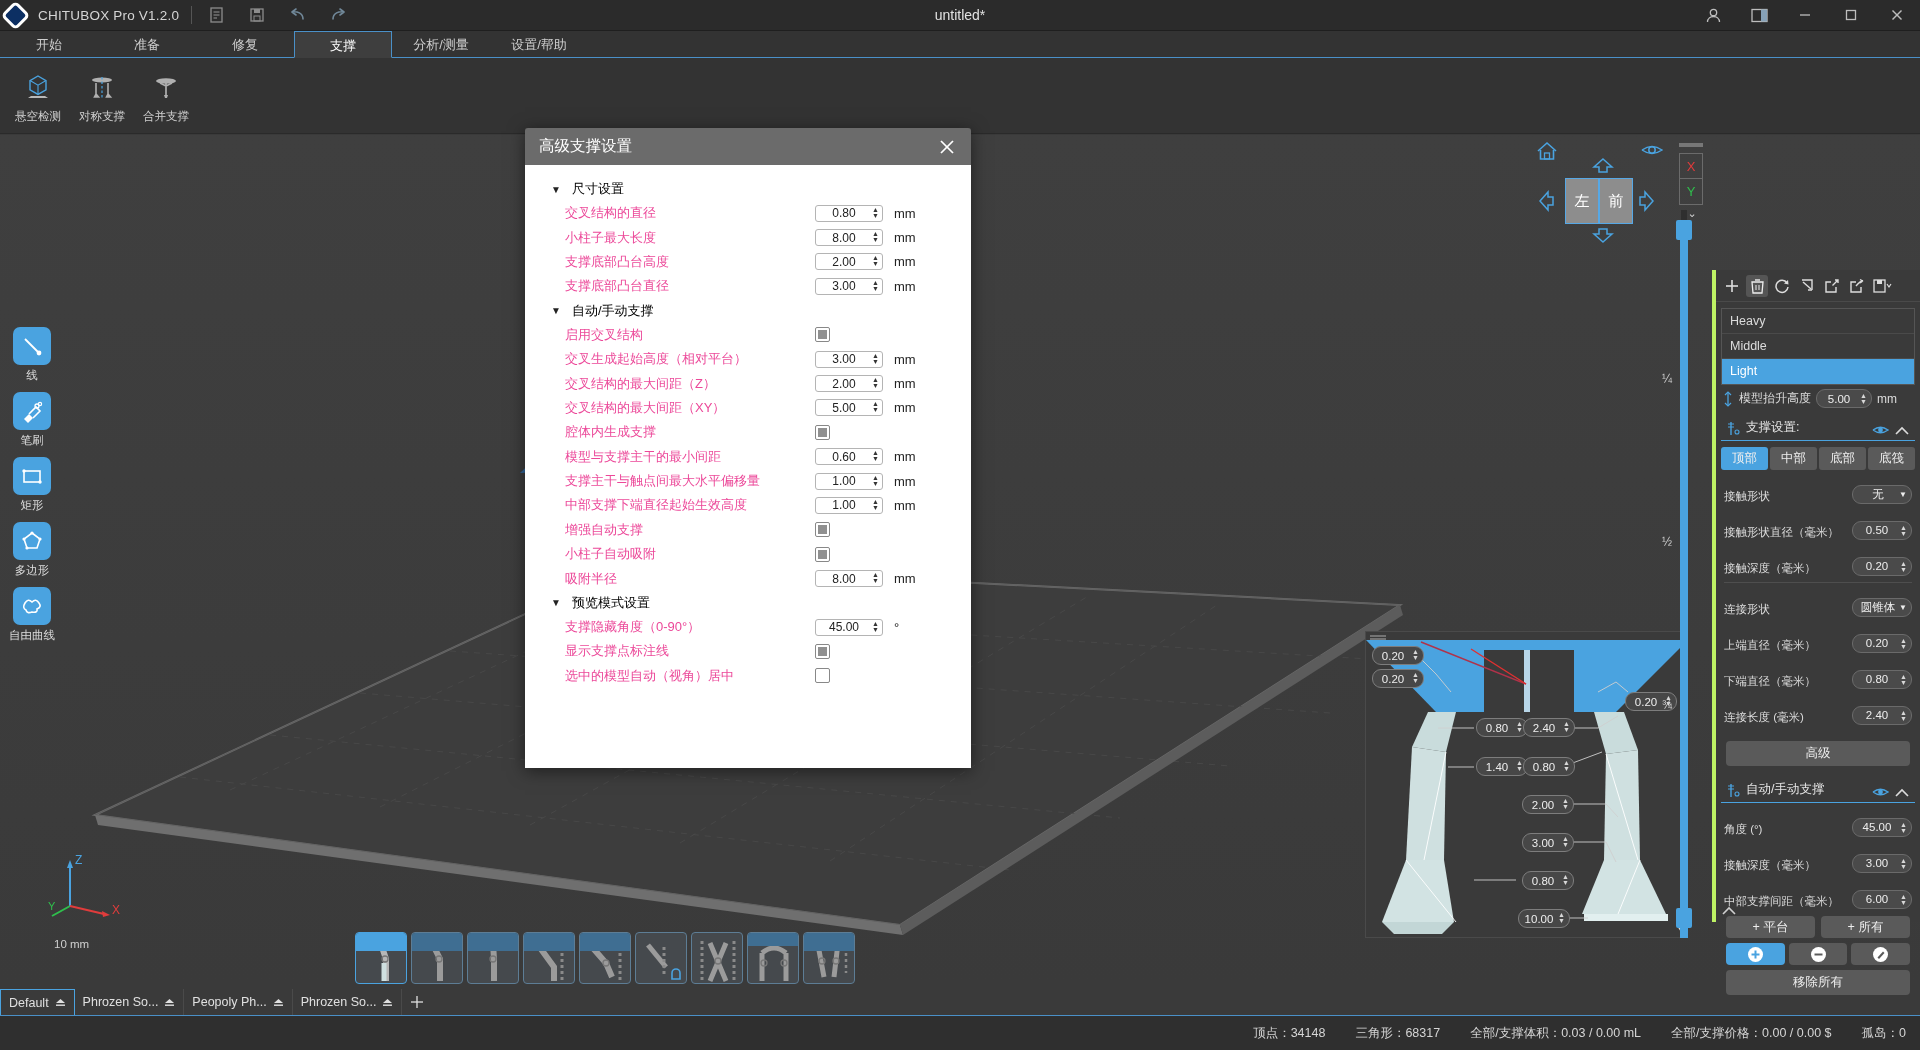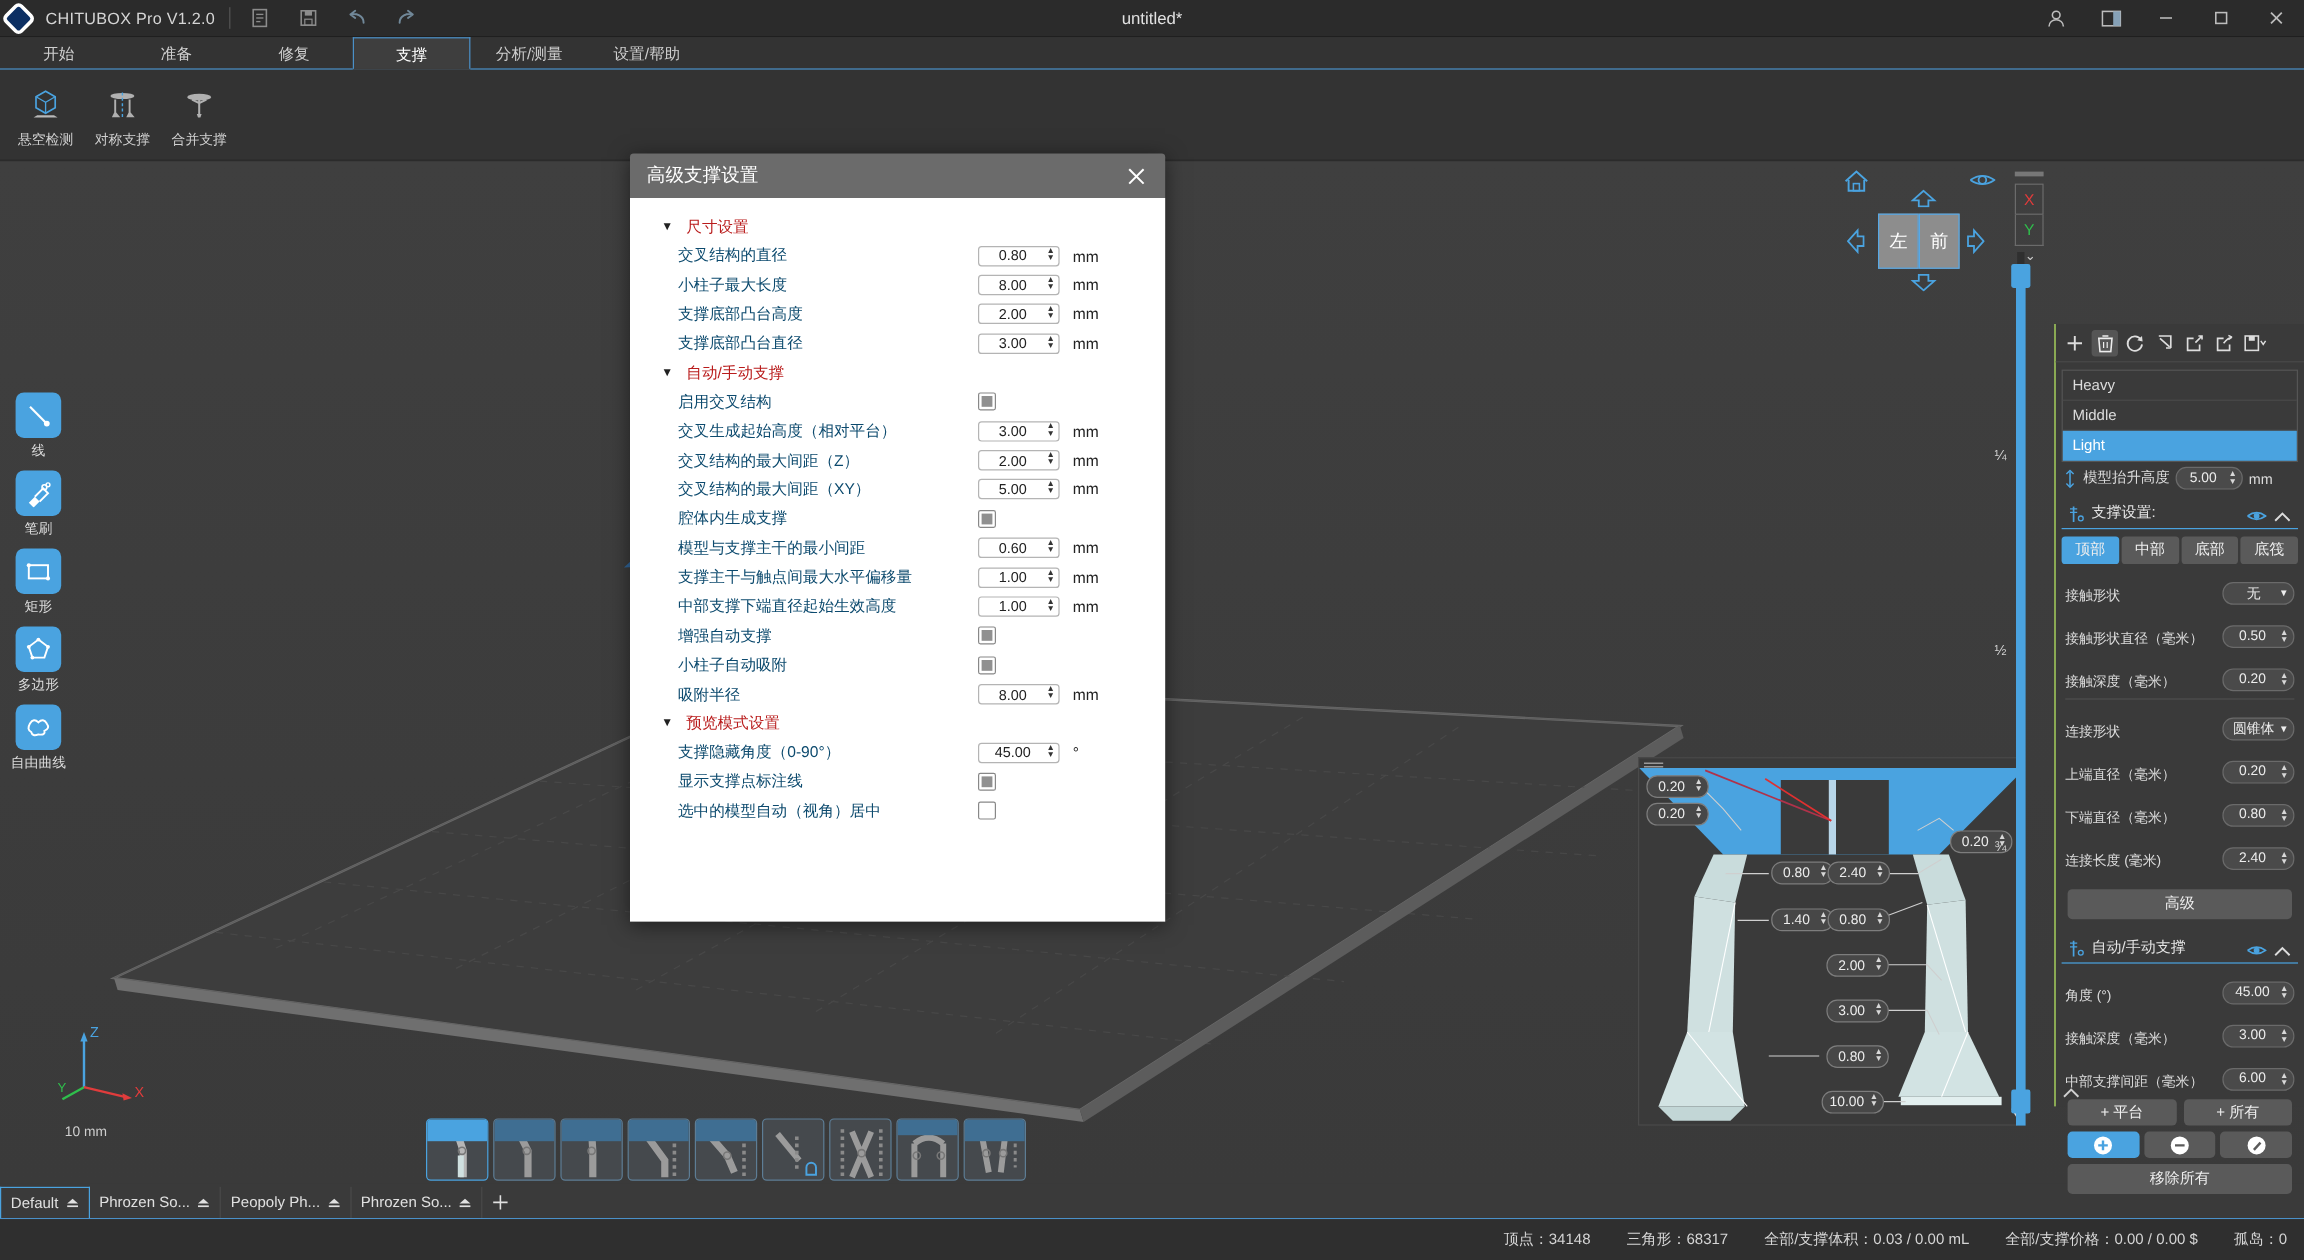--- a/index.html
+++ b/index.html
@@ -72,21 +72,21 @@
                  line-height:6px; font-size:7px; color:#d8d8d8; }
   
   #thumbs { position:absolute; left:355px; bottom:2px; display:flex; gap:4px; z-index:5; }
   .thumb { width:52px; height:52px; background:#45494d; border:1px solid #5d7d95; border-radius:4px;
            position:relative; overflow:hidden; }
   .thumb.active { border-color:#4aa3e0; }
   .thumb .sky { position:absolute; left:0; top:0; width:100%; height:36%; background:#3f6e92;}
   .thumb.active .sky { background:#4aa3e0; }
   
   #rightpanel { position:absolute; right:0; top:135px; bottom:64px; width:208px; background:#3a3a3a;
-                border-left:1px solid #bef264; z-index:7; }
+                border-left:4px solid #bef264; z-index:7; }
   #rp-toolbar { height:32px; display:flex; align-items:center; gap:3px; padding:0 5px;
                 border-bottom:1px solid #4a4a4a; }
   .rp-tb { width:22px; height:22px; display:flex; align-items:center; justify-content:center; border-radius:3px;}
   .rp-tb.sel { background:#555; }
   .profile-list { margin:6px 5px 0; border:1px solid #555; }
   .profile-item { height:25px; line-height:25px; padding-left:8px; font-size:12.5px;
                   border-bottom:1px solid #4a4a4a; color:#dcdcdc; }
   .profile-item.sel { background:#4aa3e0; color:#fff; border-bottom:none; }
   .rowline { display:flex; align-items:center; gap:5px; padding:4px 6px; }
   .rowline .txt { font-size:12px; color:#dcdcdc; }
@@ -120,23 +120,23 @@
                display:flex; align-items:center; justify-content:flex-end; gap:30px; padding-right:14px;
                font-size:12.5px; color:#d5d5d5; }
   
   #dialog { position:absolute; left:525px; top:128px; width:446px; height:640px; z-index:40;
             box-shadow:0 3px 16px rgba(0,0,0,.5); }
   #dlg-title { height:37px; background:#6b6b6b; display:flex; align-items:center; padding:0 14px;
                color:#fff; font-size:15.5px; border-radius:3px 3px 0 0; }
   #dlg-body { height:603px; background:#fff; color:#222; padding:12px 0 0 0; overflow:hidden; }
   .grp { display:flex; align-items:center; gap:11px; padding:3px 0 3px 26px; }
   .grp .tri { color:#222; font-size:10px; }
-  .grp .gt { font-size:13px; color:#b91c1c; }
+  .grp .gt { font-size:13px; color:#000000; }
   .drow { display:flex; align-items:center; height:24.4px; padding-left:40px; }
-  .drow .dlabel { width:250px; font-size:13px; color:#0c4a6e; }
+  .drow .dlabel { width:250px; font-size:13px; color:#ec4899; }
   .dspin { width:68px; height:17px; background:#fff; border:1px solid #b4b4b4; border-radius:3px;
            display:flex; align-items:center; position:relative; }
   .dspin .dv { flex:1; text-align:center; font-size:12px; color:#222; padding-right:10px; }
   .dspin .dsp { position:absolute; right:3px; top:1px; display:flex; flex-direction:column;
                 line-height:6px; font-size:7px; color:#333;}
   .unit { margin-left:11px; font-size:13px; color:#222; }
   .cbx { width:15px; height:15px; border:1px solid #888; border-radius:2px; background:#fff;
          display:flex; align-items:center; justify-content:center; }
   .cbx.on::after { content:""; width:9px; height:9px; background:#909090; display:block; }
   svg { display:block; }

